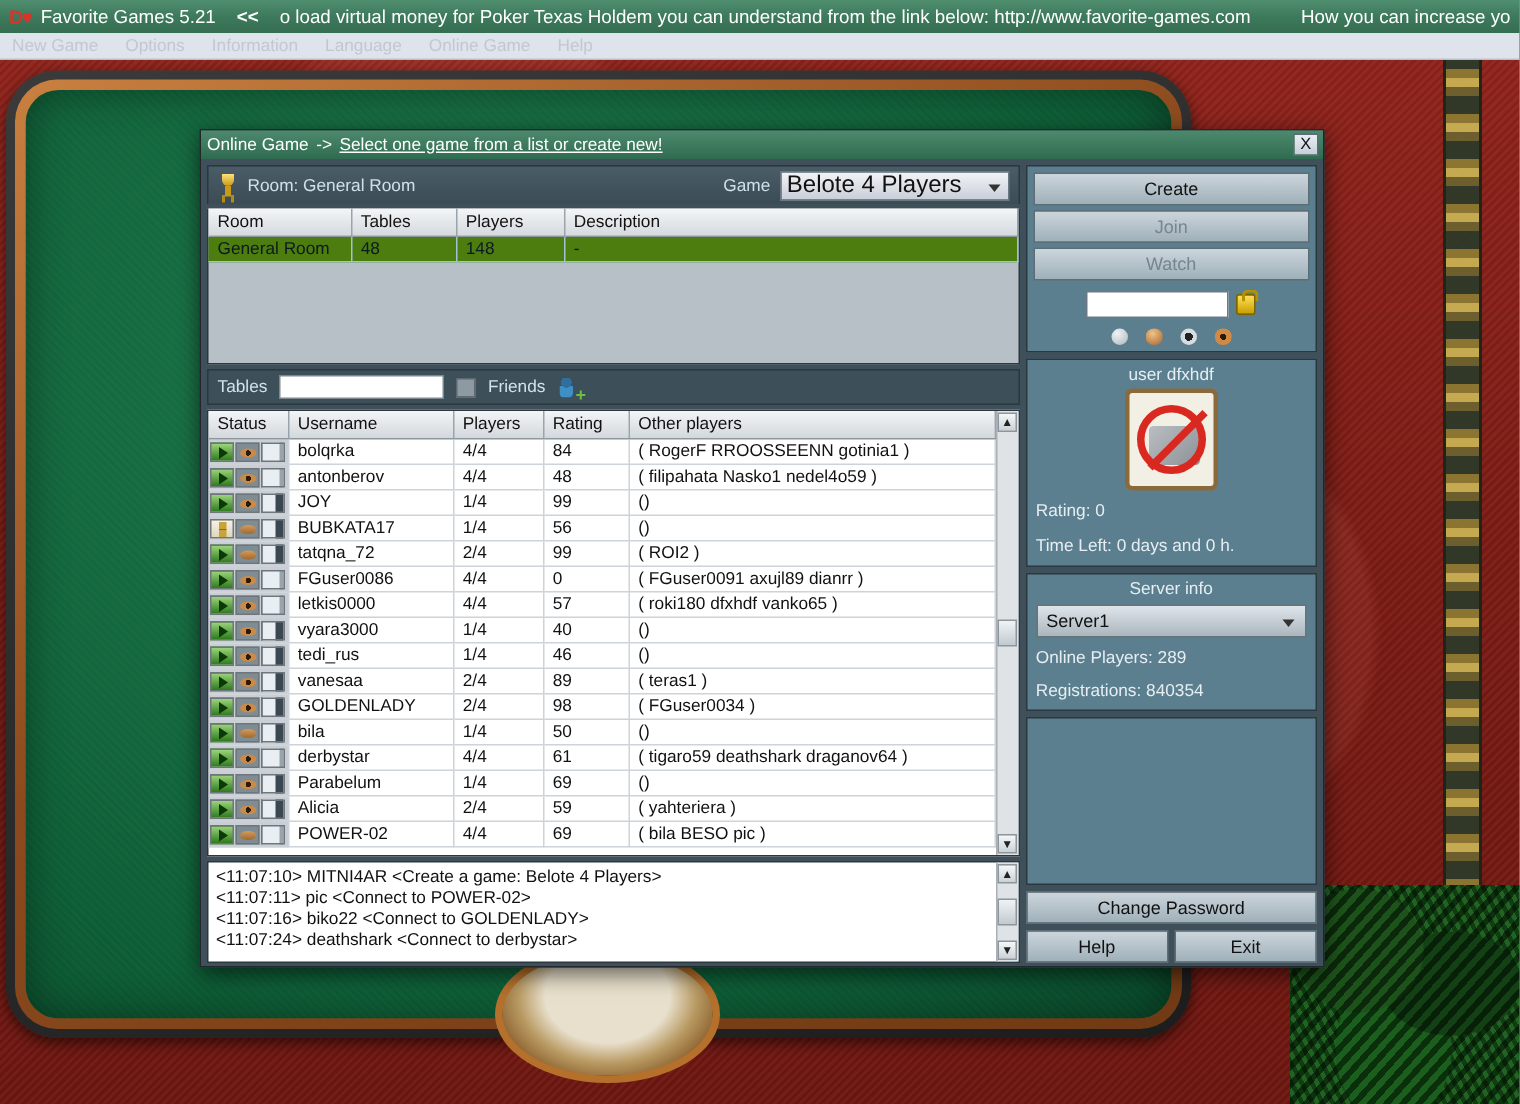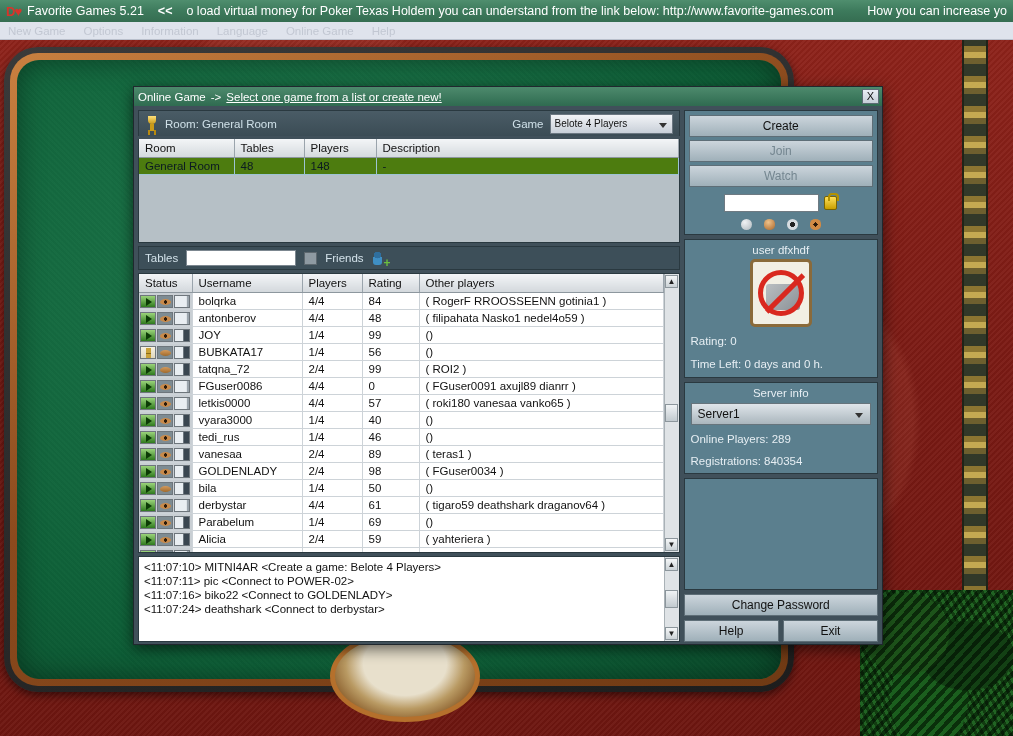--- a/index.html
+++ b/index.html
@@ -126,23 +126,23 @@
     content: ""; position: absolute; left: 3px; top: 0; width: 8px; height: 8px;
     background: linear-gradient(180deg, #ffe07a, #c99a18); border-radius: 0 0 6px 6px;
   }
   .trophy::after {
     content: ""; position: absolute; left: 5px; top: 8px; width: 4px; height: 7px;
     background: #c99a18; box-shadow: -3px 5px 0 -1px #b88a10, 3px 5px 0 -1px #b88a10;
   }
   .room-label { color: #cfe0e8; font-size: 11.5px; flex: 1; }
   .game-label { color: #cfe0e8; font-size: 11.5px; }
   .combo {
-    width: 123px; height: 20px; background: linear-gradient(180deg, #f2f4f7, #c8cfd8);
+    width: 153px; height: 20px; background: linear-gradient(180deg, #f2f4f7, #c8cfd8);
     border: 1px solid #6b7781; display: flex; align-items: center;
-    padding: 0 4px; font-size: 10px; color: #111; position: relative; cursor: pointer;
+    padding: 0 4px; font-size: 16px; color: #111; position: relative; cursor: pointer;
   }
   .combo .caret {
     position: absolute; right: 5px; top: 8px;
     border-left: 4px solid transparent; border-right: 4px solid transparent;
     border-top: 5px solid #333;
   }
 
   
   .rooms-box { height: 104px; background: #b6c0c6; border: 1px solid #2a3940; border-top: none; }
   .grid { width: 100%; border-collapse: collapse; font-size: 11.5px; table-layout: fixed; }
@@ -223,21 +223,21 @@
     display: flex; flex-direction: column; justify-content: space-between; align-items: center;
   }
   .vbtn {
     width: 13px; height: 13px; margin: 1px; background: linear-gradient(180deg, #f5f7f8, #cbd2d6);
     border: 1px solid #8c969c; font-size: 8px; line-height: 11px; text-align: center; color: #222; cursor: pointer;
   }
   .vthumb { width: 13px; height: 18px; background: linear-gradient(180deg, #f0f3f5, #c2cacf); border: 1px solid #8c969c; cursor: pointer; }
 
   
   .chat {
-    height: 86px; background: #fff; border: 1px solid #2a3940; display: flex; overflow: hidden;
+    height: 68px; background: #fff; border: 1px solid #2a3940; display: flex; overflow: hidden;
   }
   .chat-lines { flex: 1; padding: 3px 5px; font-size: 11.5px; color: #111; line-height: 14px; }
 
   
   .btn {
     height: 22px; background: linear-gradient(180deg, #ccd5dc, #9fb0b9);
     border: 1px solid #5e6e77; font-size: 12px; color: #111;
     display: flex; align-items: center; justify-content: center; cursor: pointer;
   }
   .btn.disabled { color: #748690; cursor: default; }
@@ -488,21 +488,21 @@
                     <td class="statuscell">
                       <div class="status-icons">
                         <span class="si play"></span>
                         <span class="si eye"></span>
                         <span class="si bar lo"></span>
                       </div>
                     </td>
                     <td>letkis0000</td>
                     <td>4/4</td>
                     <td>57</td>
-                    <td>( roki180  vanesaa  vanko65 )</td>
+                    <td>( roki180  dfxhdf  vanko65 )</td>
                   </tr>
                   <tr>
                     <td class="statuscell">
                       <div class="status-icons">
                         <span class="si play"></span>
                         <span class="si eye"></span>
                         <span class="si bar"></span>
                       </div>
                     </td>
                     <td>vyara3000</td>

